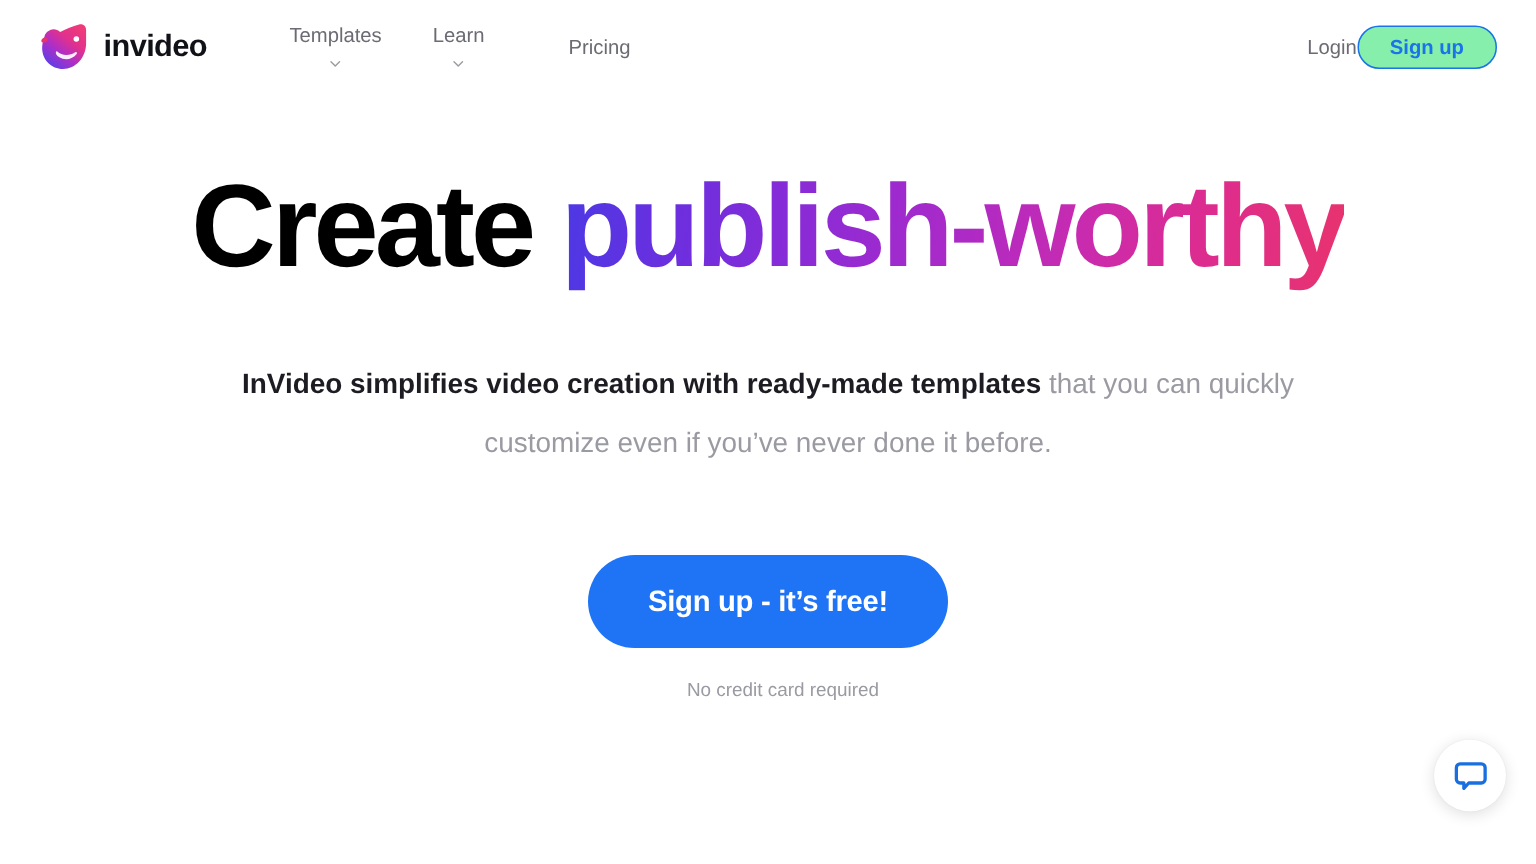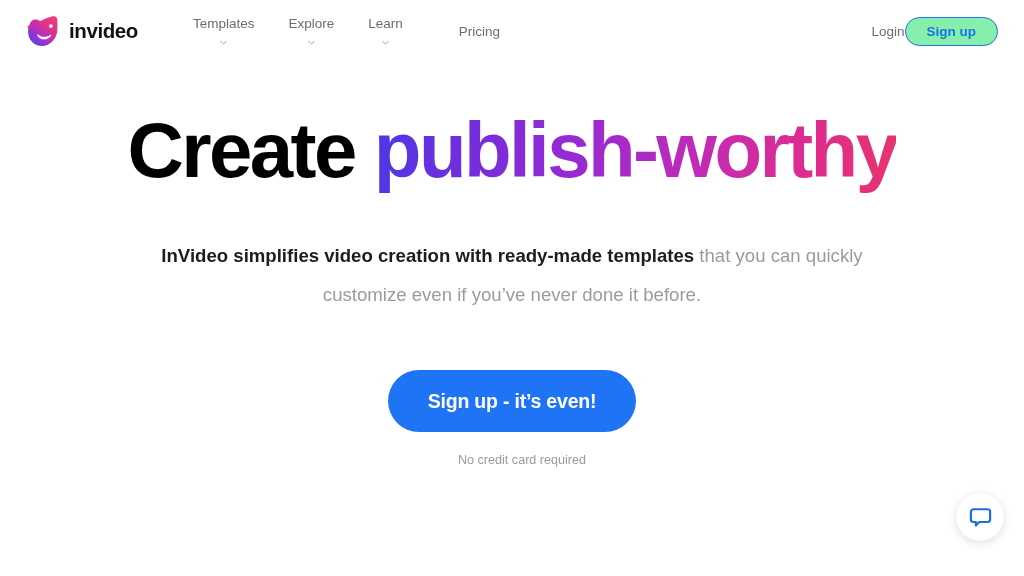--- a/index.html
+++ b/index.html
@@ -250,26 +250,20 @@
 
     <nav class="nav">
 
       <div class="nav-item">
         <span>Templates</span>
         <svg class="chev" viewBox="0 0 12 12">
           <path d="M2.2 4.3 L6 8.1 L9.8 4.3" fill="none" stroke="#8a8a92" stroke-width="1.25" stroke-linecap="round" stroke-linejoin="round"></path>
         </svg>
       </div>
 
-      <div class="nav-item">
-        <span>Explore</span>
-        <svg class="chev" viewBox="0 0 12 12">
-          <path d="M2.2 4.3 L6 8.1 L9.8 4.3" fill="none" stroke="#8a8a92" stroke-width="1.25" stroke-linecap="round" stroke-linejoin="round"></path>
-        </svg>
-      </div>
 
       <div class="nav-item">
         <span>Learn</span>
         <svg class="chev" viewBox="0 0 12 12">
           <path d="M2.2 4.3 L6 8.1 L9.8 4.3" fill="none" stroke="#8a8a92" stroke-width="1.25" stroke-linecap="round" stroke-linejoin="round"></path>
         </svg>
       </div>
 
 
       <div class="nav-item spaced">
@@ -286,21 +280,21 @@
   </div>
 
   <div class="hero">
 
     <h1 class="headline"><span>Create </span><span class="grad">publish-worthy</span></h1>
 
 
     <p class="subcopy"><span class="strong">InVideo simplifies video creation with ready-made templates</span><span> that you can quickly customize even if you’ve never done it before.</span></p>
 
     <div class="cta-wrap">
-      <button class="cta-btn">Sign up - it’s even!</button>
+      <button class="cta-btn">Sign up - it’s free!</button>
       <div class="cta-note">No credit card required</div>
     </div>
 
   </div>
 
   <div class="chat-widget">
     <svg class="chat-icon" viewBox="0 0 24 24">
       <path d="M4.6 3.4 H19.4 A2.6 2.6 0 0 1 22 6 V14.1 A2.6 2.6 0 0 1 19.4 16.7 H10.6 L7.2 20.4 V16.7 H4.6 A2.6 2.6 0 0 1 2 14.1 V6 A2.6 2.6 0 0 1 4.6 3.4 Z" fill="none" stroke="#1a6fe0" stroke-width="2.3" stroke-linejoin="round"></path>
     </svg>
   </div>

